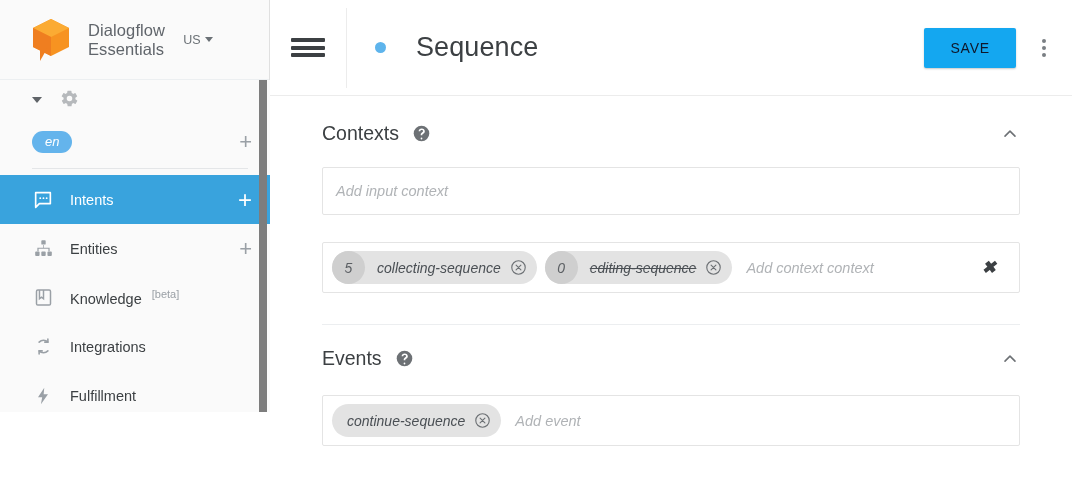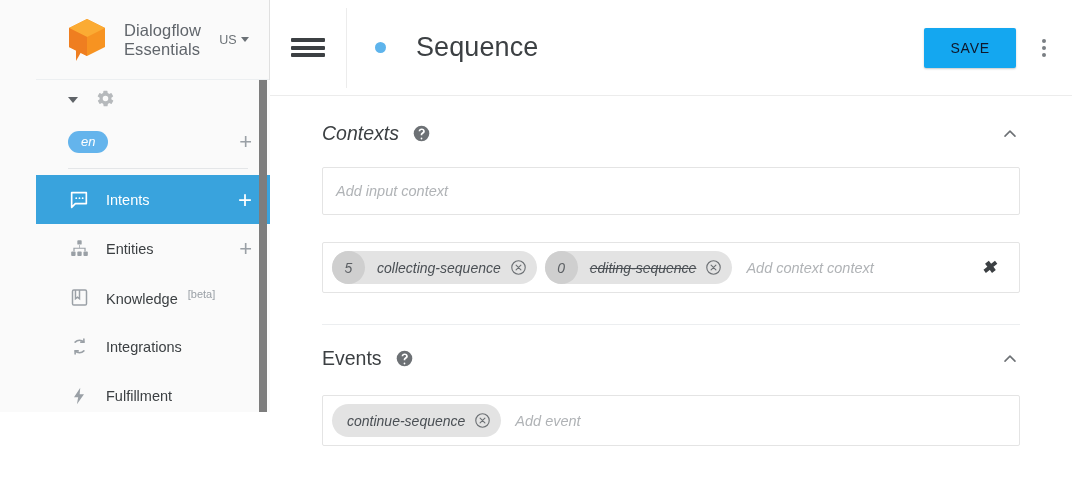--- a/index.html
+++ b/index.html
@@ -12,21 +12,20 @@
   }
   .app { position: relative; width: 1072px; height: 478px; display: flex; }
 
   
   .sidebar {
     position: relative;
     width: 270px; height: 412px;
     background: #fafafa;
     flex: 0 0 270px;
     overflow: hidden;
-    padding-left: 36px;
   }
   .brand {
     height: 80px;
     display: flex; align-items: center;
     padding-left: 28px;
     background: #fafafa;
     border-bottom: 1px solid #eceff1;
   }
   .logo {
     width: 46px; height: 48px; position: relative; flex: 0 0 46px;
@@ -408,21 +407,21 @@
       <div class="kebab">
         <i></i>
         <i></i>
         <i></i>
       </div>
     </div>
 
     <div class="content">
 
       <div class="inner" style="margin-left:52px;width:auto;margin-right:22px;">
-        <div style="display:flex;align-items:center;padding-top:26px;font-style:italic;">
+        <div style="display:flex;align-items:center;padding-top:26px;">
           <span class="sec-title">Contexts</span>
           <span class="help-ico">
             <svg width="17" height="17" viewBox="0 0 24 24" fill="#6d7175">
               <circle cx="12" cy="12" r="11"></circle>
               <path d="M12 17.8a1.25 1.25 0 110 2.5 1.25 1.25 0 010-2.5zm.3-13c2.6 0 4.4 1.6 4.4 3.9 0 1.6-.8 2.6-2.2 3.5-1 .6-1.3 1-1.3 1.9v.5h-2.3v-.8c0-1.6.5-2.4 1.8-3.2 1.1-.7 1.5-1.2 1.5-2 0-.9-.7-1.6-1.9-1.6-1.2 0-2 .7-2.1 1.9H7.9c.1-2.4 1.8-4.1 4.4-4.1z" fill="#ffffff"></path>
             </svg>
           </span>
           <span style="flex:1"></span>
           <span class="chev-up">
             <svg width="20" height="20" viewBox="0 0 24 24" fill="none" stroke="#6d7175" stroke-width="1.9" stroke-linecap="round" stroke-linejoin="round">

